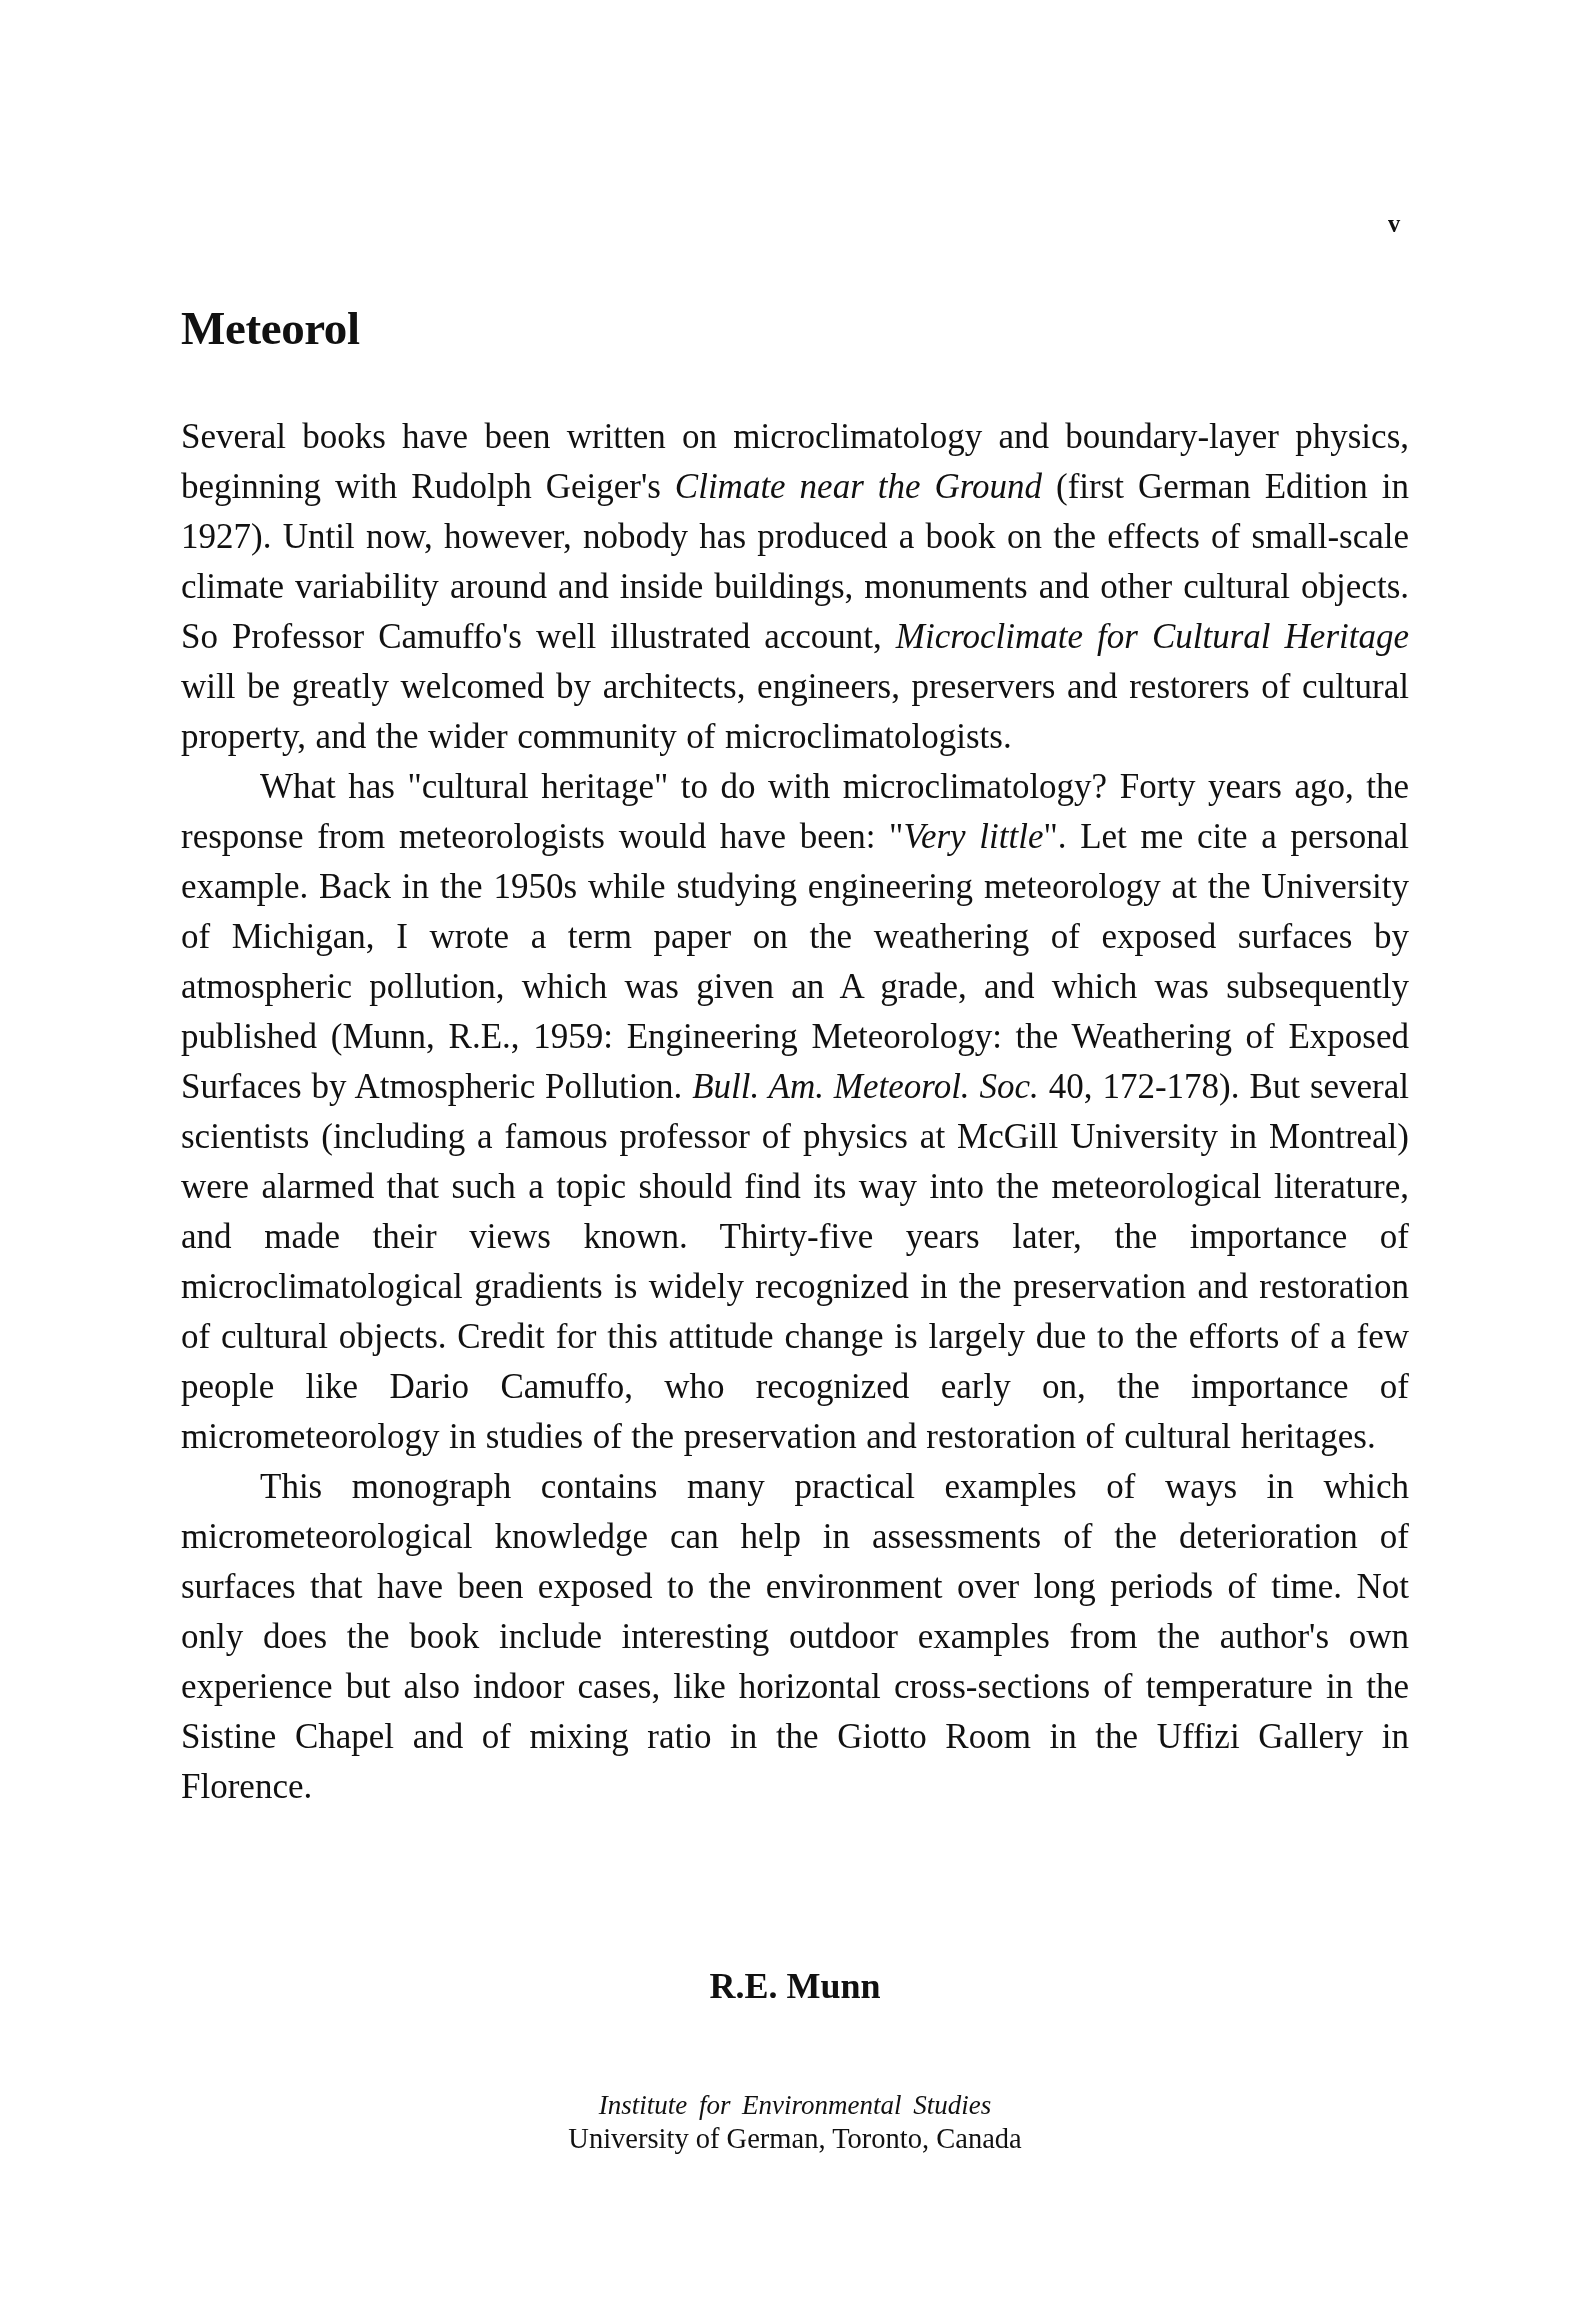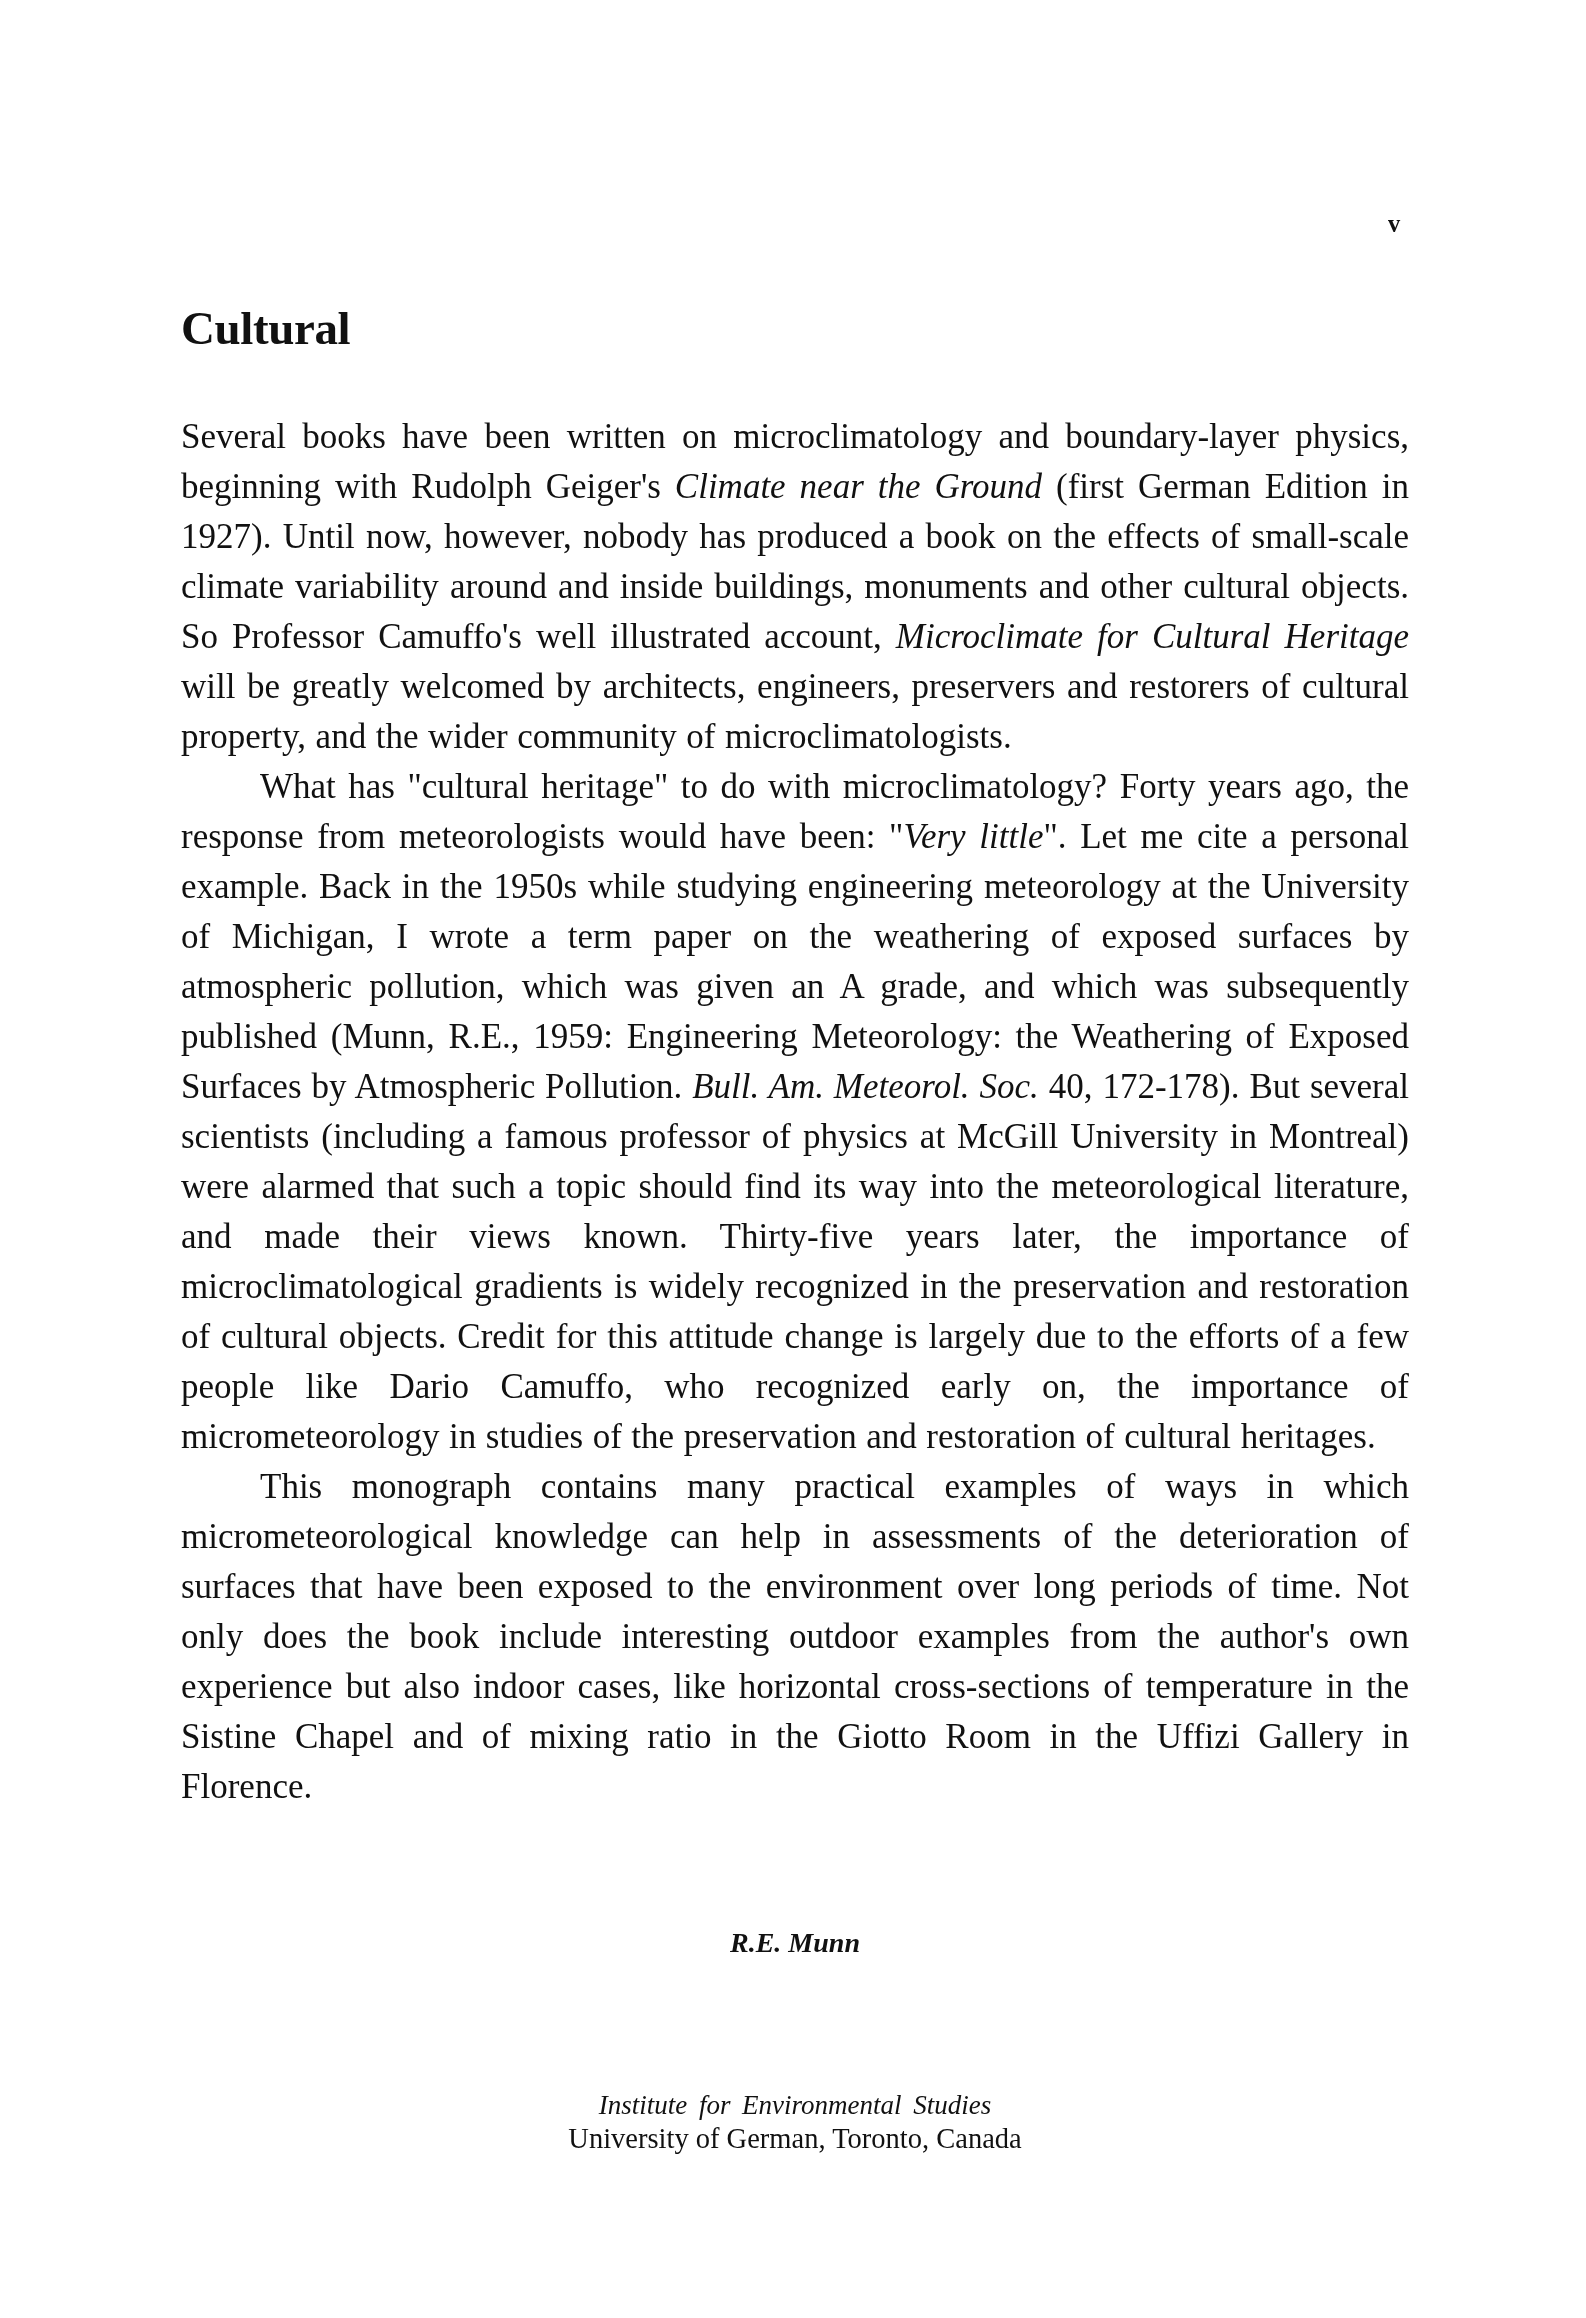--- a/index.html
+++ b/index.html
@@ -58,23 +58,22 @@
     font-weight: normal;
   }
   .signature {
     position: absolute;
     left: 181px;
     width: 1228px;
     text-align: center;
     margin: 0;
   }
   .sig-name {
-    top: 1922px;
-    font-size: 28px;
-    font-style: italic;
+    top: 1965px;
+    font-size: 36px;
     font-weight: bold;
     line-height: 42px;
   }
   .sig-institute {
     top: 2088px;
     font-size: 27px;
     font-style: italic;
     line-height: 34px;
     word-spacing: 4.9px;
   }
@@ -82,21 +81,21 @@
     top: 2121px;
     font-size: 28.5px;
     line-height: 36px;
   }
 </style>
 </head>
 <body>
 
 <p class="page-number">v</p>
 
-<h1 class="heading">Cultural</h1>
+<h1 class="heading">Meteorol</h1>
 
 <div class="body-text">
   <p class="para"><span>Several books have been written on microclimatology and boundary-layer physics, beginning with Rudolph Geiger's </span><em>Climate near the Ground</em><span> (first German Edition in 1927). Until now, however, nobody has produced a book on the effects of small-scale climate variability around and inside buildings, monuments and other cultural objects. So Professor Camuffo's well illustrated account, </span><em>Microclimate for Cultural Heritage</em><span> will be greatly welcomed by architects, engineers, preservers and restorers of cultural property, and the wider community of microclimatologists.</span></p>
   <p class="para indent"><span>What has "cultural heritage" to do with microclimatology? Forty years ago, the response from meteorologists would have been: "</span><em>Very little</em><span>". Let me cite a personal example. Back in the 1950s while studying engineering meteorology at the University of Michigan, I wrote a term paper on the weathering of exposed surfaces by atmospheric pollution, which was given an A grade, and which was subsequently published (Munn, R.E., 1959: Engineering Meteorology: the Weathering of Exposed Surfaces by Atmospheric Pollution. </span><em>Bull. Am. Meteorol. Soc.</em><span> </span><strong>40</strong><span>, 172-178). But several scientists (including a famous professor of physics at McGill University in Montreal) were alarmed that such a topic should find its way into the meteorological literature, and made their views known. Thirty-five years later, the importance of microclimatological gradients is widely recognized in the preservation and restoration of cultural objects. Credit for this attitude change is largely due to the efforts of a few people like Dario Camuffo, who recognized early on, the importance of micrometeorology in studies of the preservation and restoration of cultural heritages.</span></p>
   <p class="para indent"><span>This monograph contains many practical examples of ways in which micrometeorological knowledge can help in assessments of the deterioration of surfaces that have been exposed to the environment over long periods of time. Not only does the book include interesting outdoor examples from the author's own experience but also indoor cases, like horizontal cross-sections of temperature in the Sistine Chapel and of mixing ratio in the Giotto Room in the Uffizi Gallery in Florence.</span></p>
 </div>
 
 <p class="signature sig-name">R.E. Munn</p>
 <p class="signature sig-institute">Institute for Environmental Studies</p>
 <p class="signature sig-university">University of German, Toronto, Canada</p>

